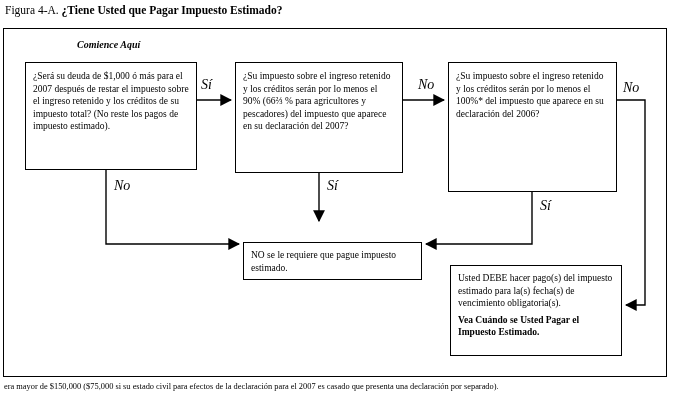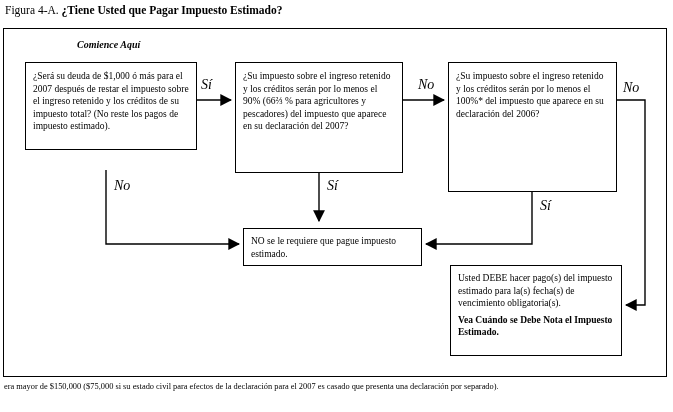--- a/index.html
+++ b/index.html
@@ -56,39 +56,39 @@
       </marker>
     </defs>
     <polyline points="197,100 231,100" fill="none" stroke="#000" stroke-width="1.4" marker-end="url(#arr)"></polyline>
     <polyline points="403,100 444,100" fill="none" stroke="#000" stroke-width="1.4" marker-end="url(#arr)"></polyline>
     <polyline points="106,170 106,244 239,244" fill="none" stroke="#000" stroke-width="1.4" marker-end="url(#arr)"></polyline>
     <polyline points="319,173 319,221" fill="none" stroke="#000" stroke-width="1.4" marker-end="url(#arr)"></polyline>
     <polyline points="532,192 532,244 426,244" fill="none" stroke="#000" stroke-width="1.4" marker-end="url(#arr)"></polyline>
     <polyline points="617,100 645,100 645,305 626,305" fill="none" stroke="#000" stroke-width="1.4" marker-end="url(#arr)"></polyline>
   </svg>
 
-  <div class="fbox" style="left:25px; top:62px; width:172px; height:88px;">
+  <div class="fbox" style="left:25px; top:62px; width:172px; height:108px;">
     <span>¿Será su deuda de $1,000 ó más para el 2007 después de restar el impuesto sobre el ingreso retenido y los créditos de su impuesto total? (No reste los pagos de impuesto estimado).</span>
   </div>
 
   <div class="fbox" style="left:235px; top:62px; width:168px; height:111px;">
     <span>¿Su impuesto sobre el ingreso retenido y los créditos serán por lo menos el 90% (66⅔ % para agricultores y pescadores) del impuesto que aparece en su declaración del 2007?</span>
   </div>
 
   <div class="fbox" style="left:448px; top:62px; width:169px; height:130px;">
     <div>¿Su impuesto sobre el ingreso retenido y los créditos serán por lo menos el 100%* del impuesto que aparece en su declaración del 2006?</div>
   </div>
 
-  <div class="fbox" style="left:243px; top:228px; width:179px; height:38px; padding-top:6px;">
+  <div class="fbox" style="left:243px; top:242px; width:179px; height:38px; padding-top:6px;">
     <span>NO se le requiere que pague impuesto estimado.</span>
   </div>
 
   <div class="fbox" style="left:450px; top:265px; width:172px; height:91px; padding-top:6px;">
     <div>Usted DEBE hacer pago(s) del impuesto estimado para la(s) fecha(s) de vencimiento obligatoria(s).</div>
-    <div class="b see-gap">Vea Cuándo se Debe Nota el Impuesto Estimado.</div>
+    <div class="b see-gap">Vea Cuándo se Usted Pagar el Impuesto Estimado.</div>
   </div>
 
   <div class="edge-label" style="left:201px; top:77px;">Sí</div>
   <div class="edge-label" style="left:418px; top:77px;">No</div>
   <div class="edge-label" style="left:623px; top:80px;">No</div>
   <div class="edge-label" style="left:114px; top:178px;">No</div>
   <div class="edge-label" style="left:327px; top:178px;">Sí</div>
   <div class="edge-label" style="left:540px; top:198px;">Sí</div>
 
   <div class="footnote">

